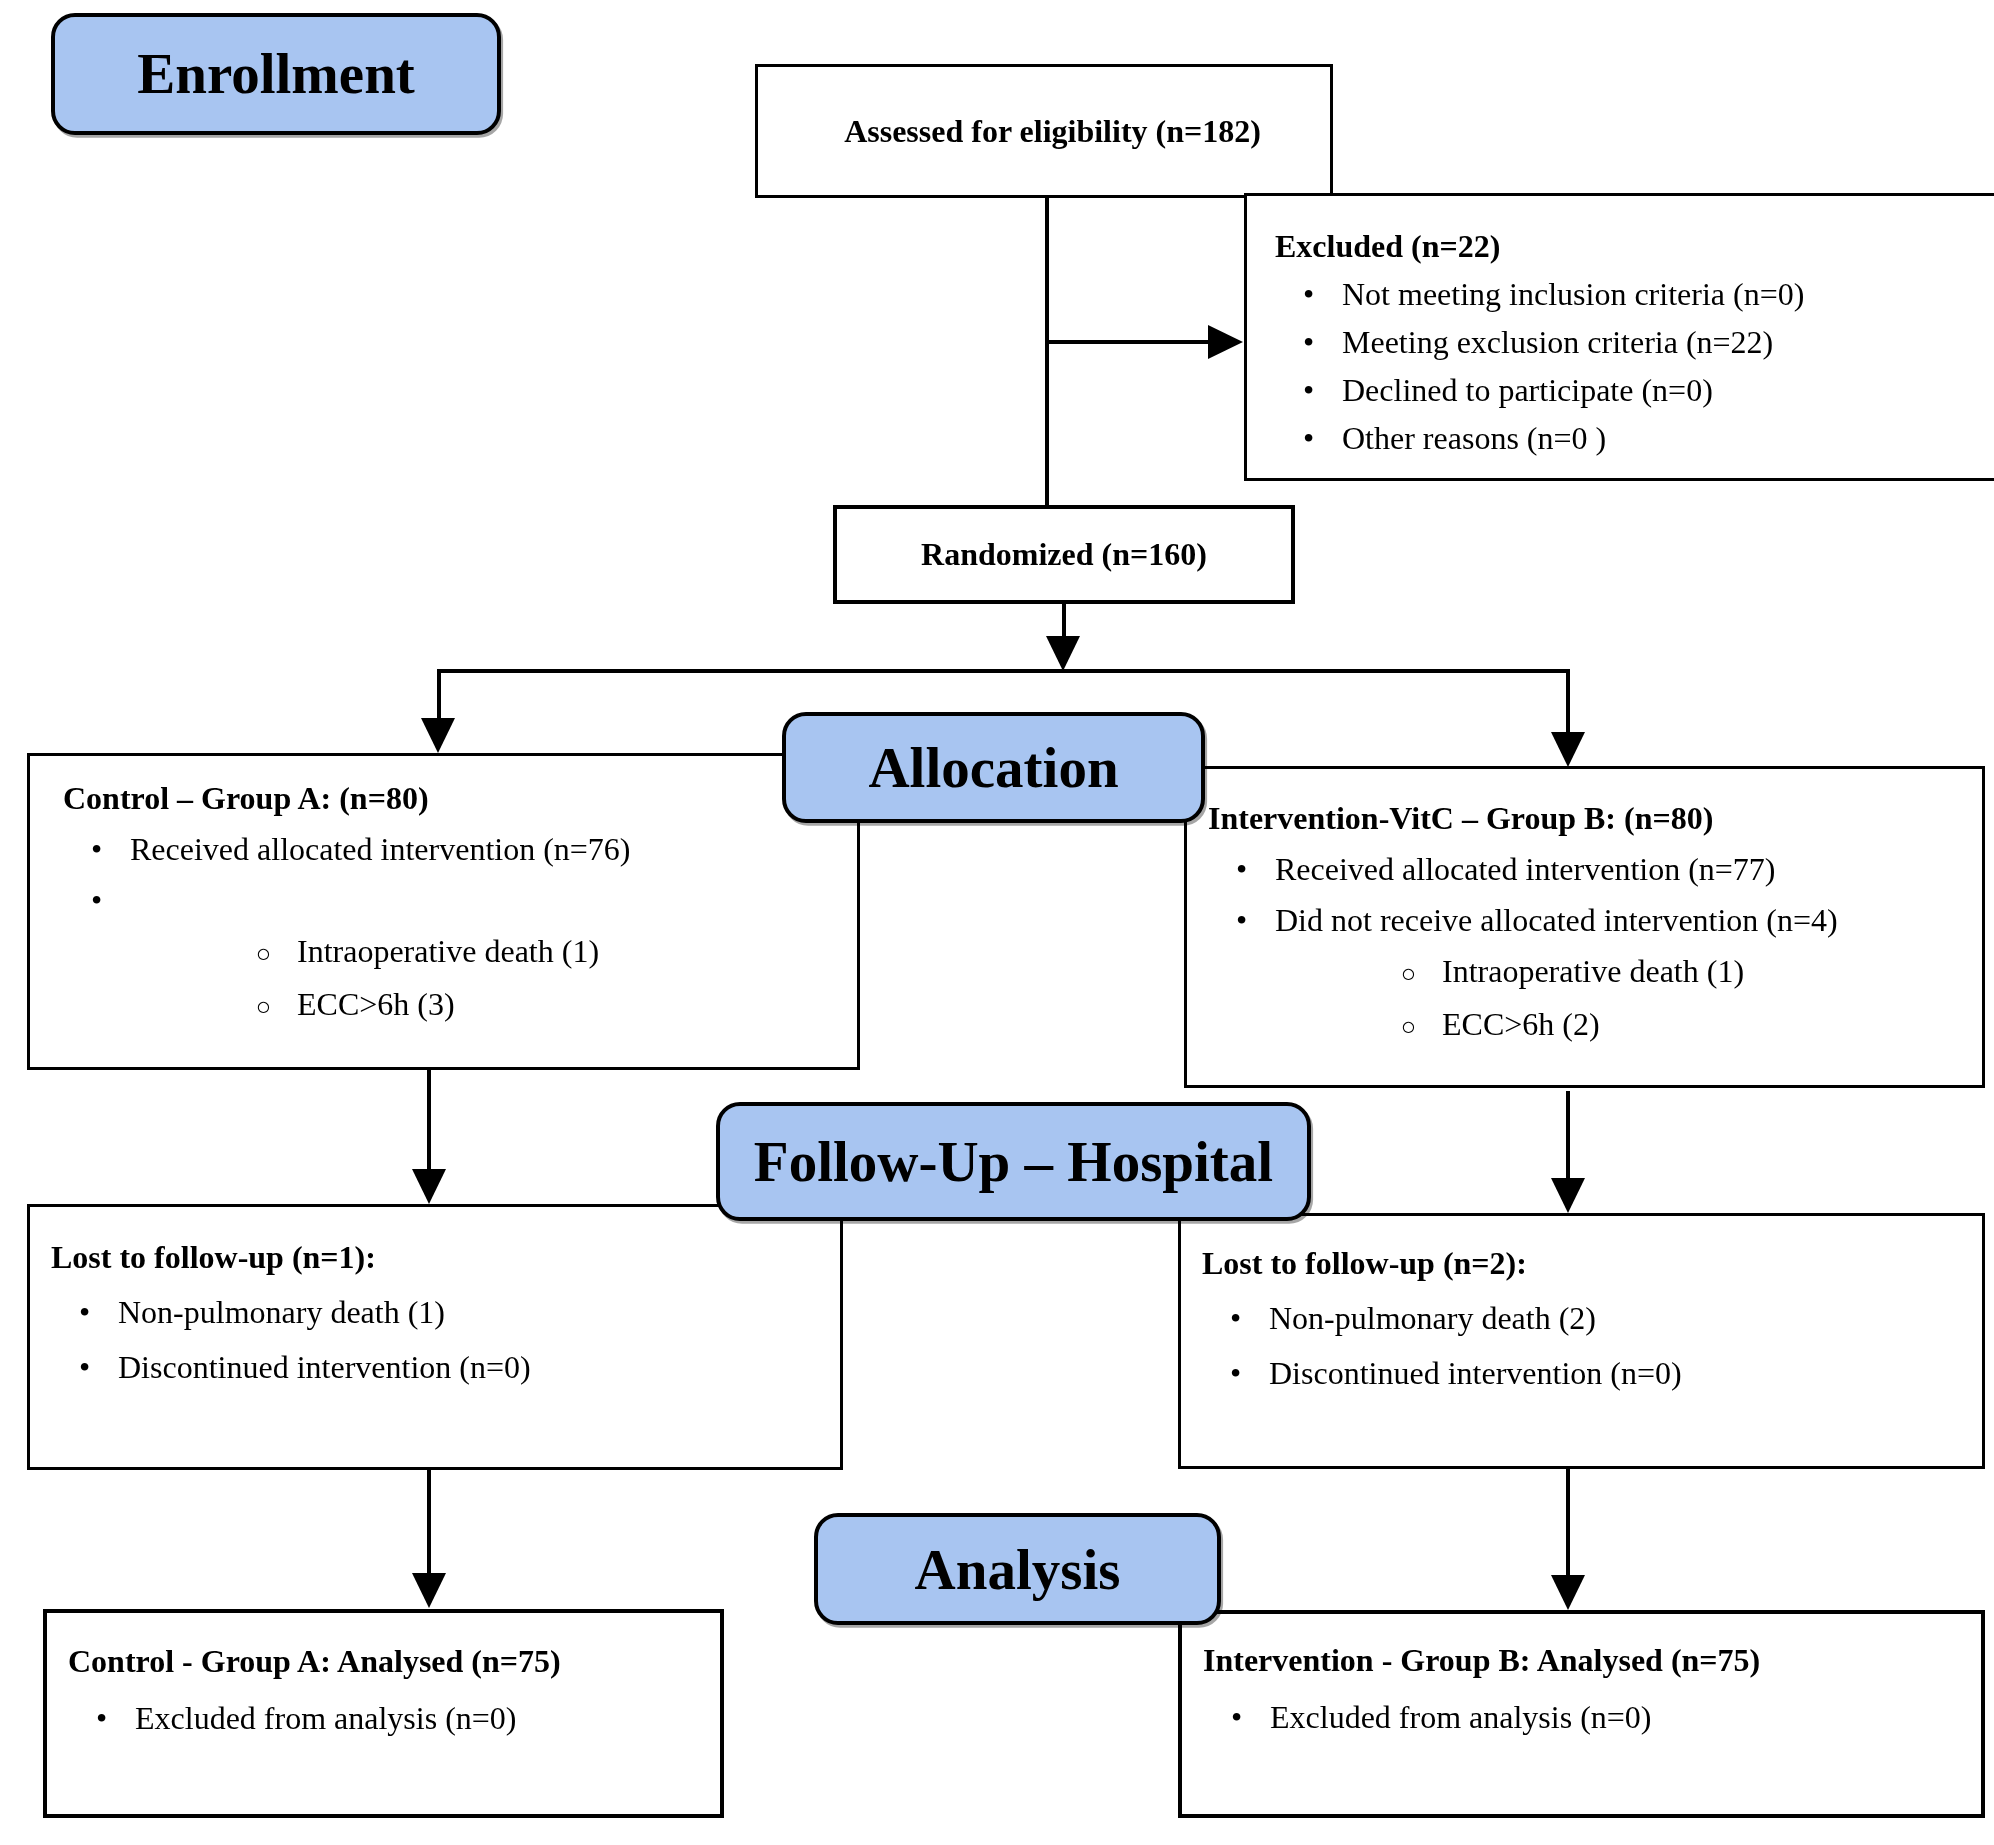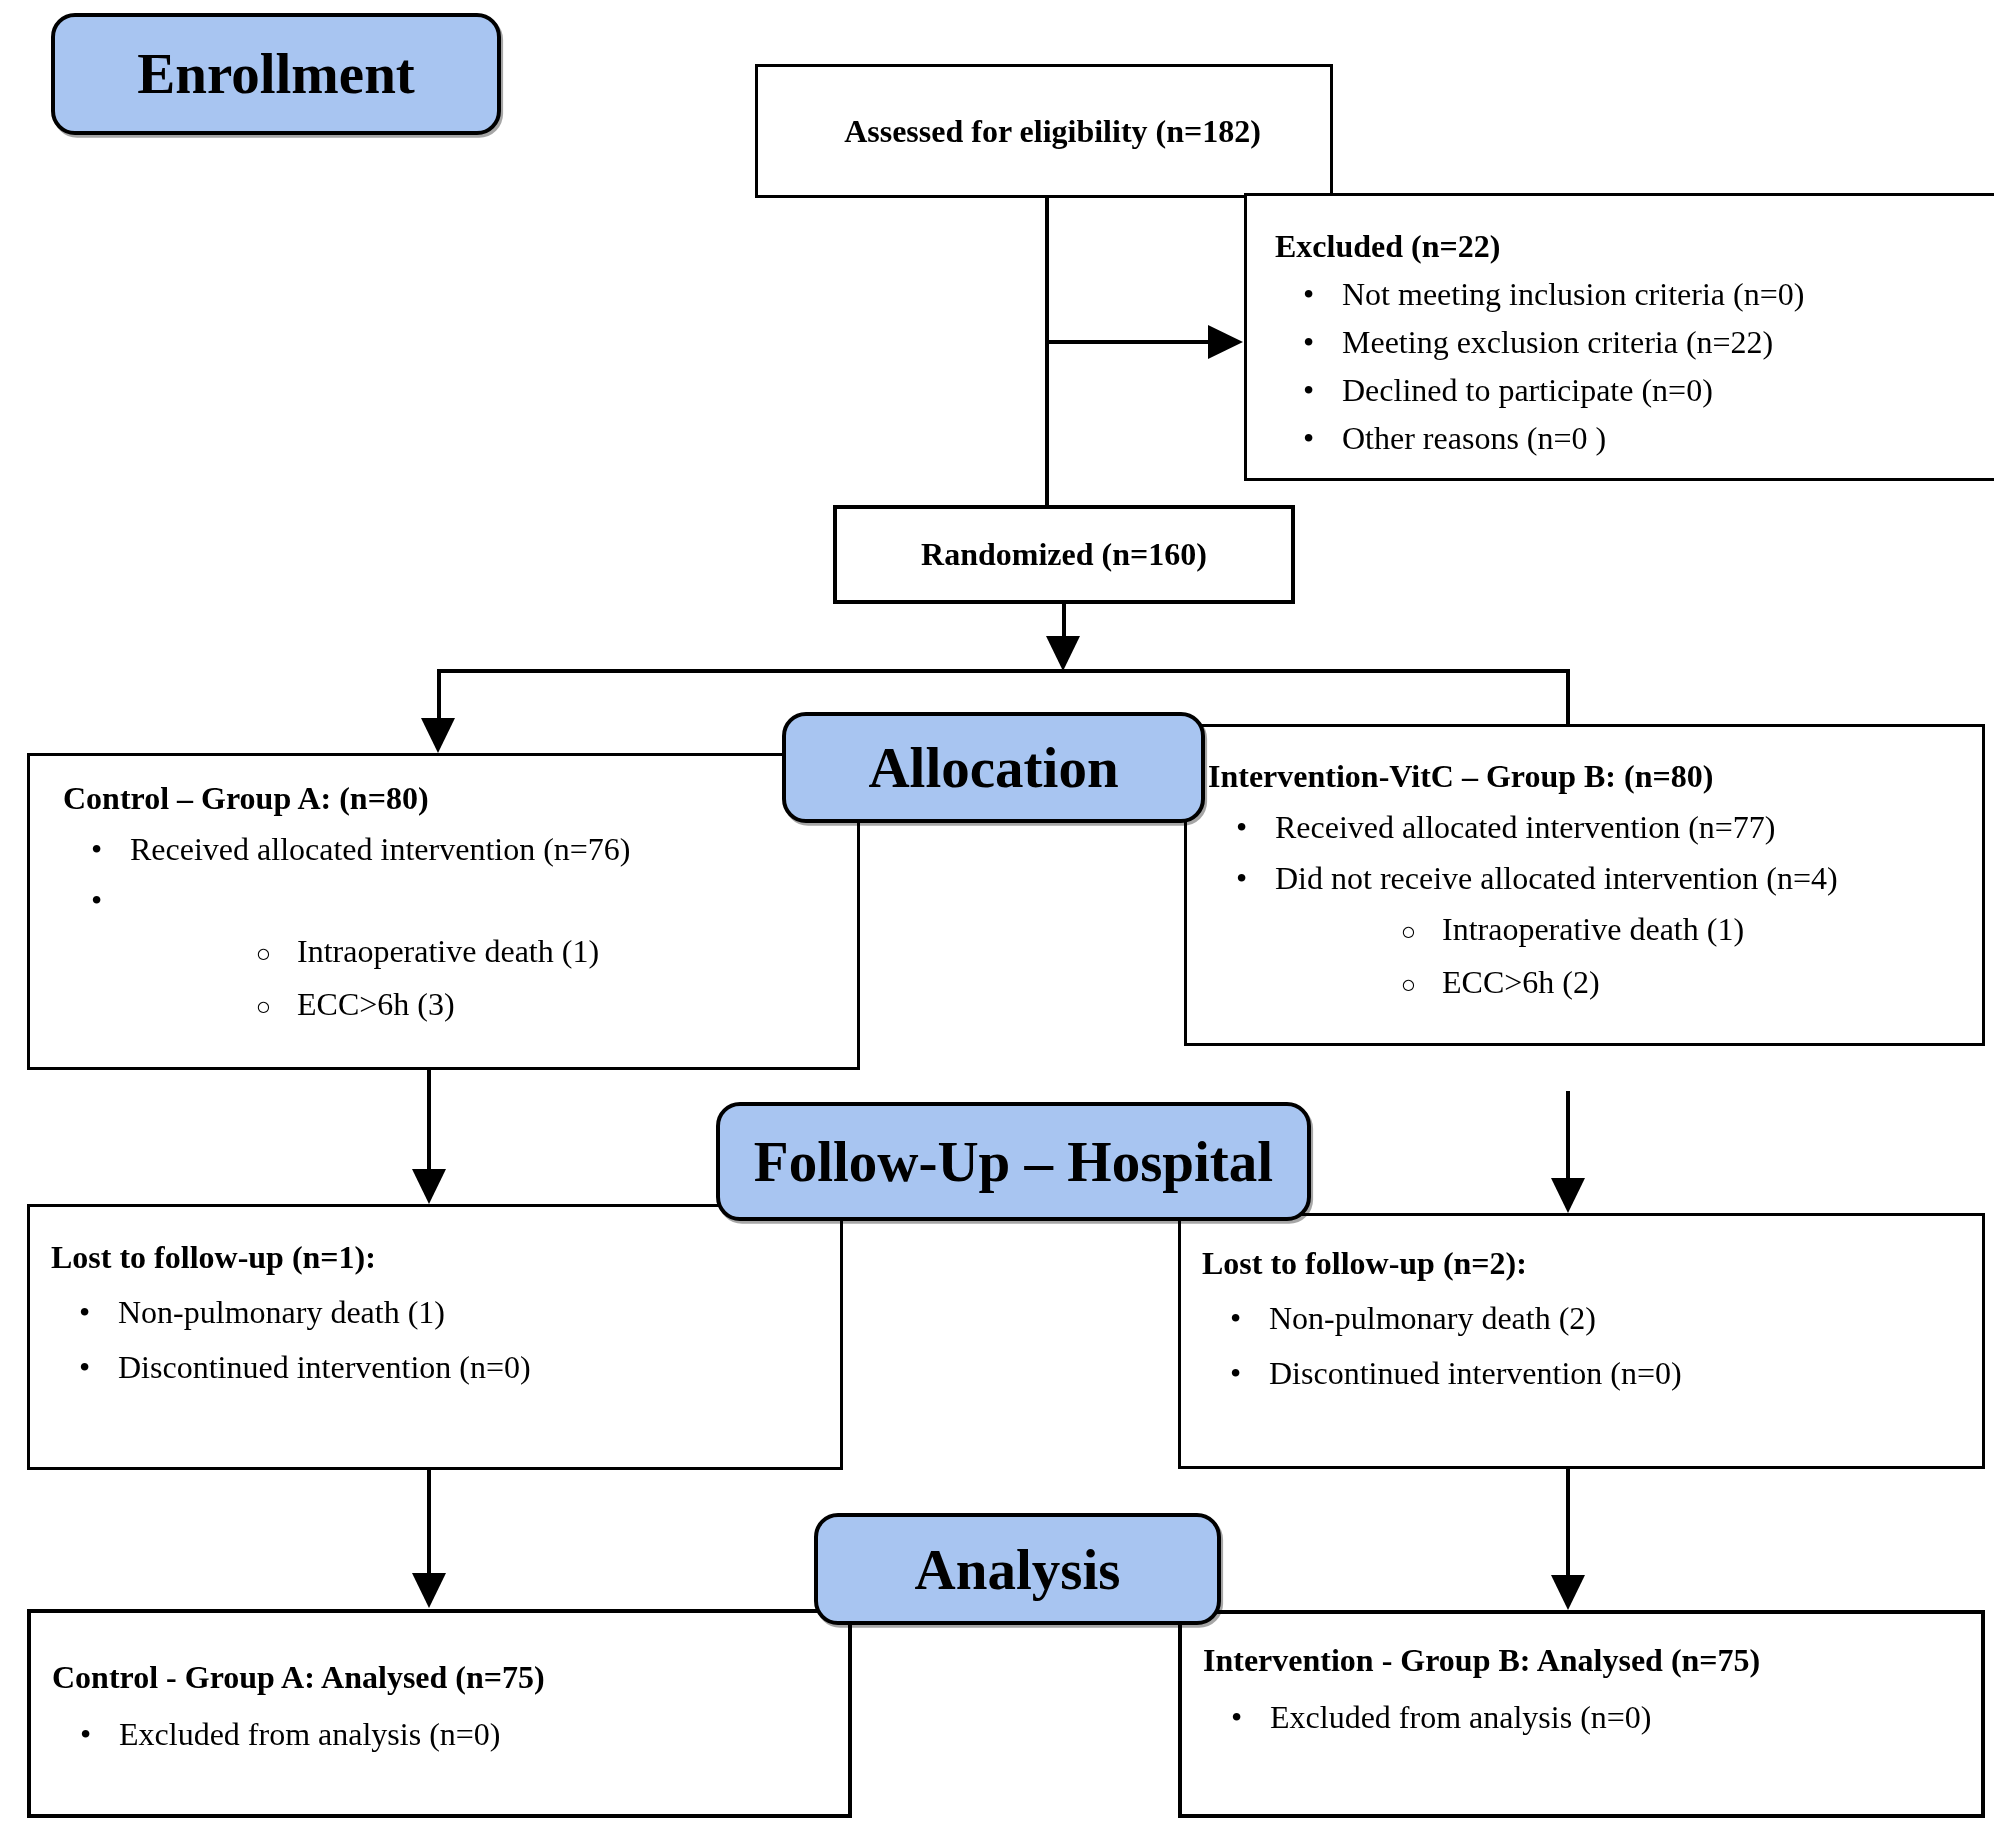--- a/index.html
+++ b/index.html
@@ -131,21 +131,21 @@
     <div class="li l2" style="line-height:51px;">
       <span class="mk">○</span>
       <span>Intraoperative death (1)</span>
     </div>
     <div class="li l2" style="line-height:51px;">
       <span class="mk">○</span>
       <span>ECC&gt;6h (3)</span>
     </div>
   </div>
 
-  <div class="wbox" style="left:1184px;top:724px;width:801px;height:322px;padding:24px 7px 0 21px;">
+  <div class="wbox" style="left:1184px;top:766px;width:801px;height:322px;padding:24px 7px 0 21px;">
     <div class="title" style="line-height:51px;">Intervention-VitC – Group B: (n=80)</div>
     <div class="li" style="line-height:51px;">
       <span class="mk">•</span>
       <span>Received allocated intervention (n=77)</span>
     </div>
     <div class="li" style="line-height:51px;">
       <span class="mk">•</span>
       <span>Did not receive allocated intervention (n=4)</span>
     </div>
     <div class="li l2" style="line-height:51px;">
@@ -175,21 +175,21 @@
     <div class="li" style="line-height:55px;">
       <span class="mk">•</span>
       <span>Non-pulmonary death (2)</span>
     </div>
     <div class="li" style="line-height:55px;">
       <span class="mk">•</span>
       <span>Discontinued intervention (n=0)</span>
     </div>
   </div>
 
-  <div class="wbox" style="left:27px;top:1609px;width:825px;height:209px;border-width:4.3px;padding:36px 7px 0 21px;">
+  <div class="wbox" style="left:43px;top:1609px;width:681px;height:209px;border-width:4.3px;padding:20px 7px 0 21px;">
     <div class="title" style="line-height:57px;">Control - Group A: Analysed  (n=75)</div>
     <div class="li" style="line-height:57px;">
       <span class="mk">•</span>
       <span>Excluded from analysis (n=0)</span>
     </div>
   </div>
 
   <div class="wbox" style="left:1178px;top:1610px;width:807px;height:208px;border-width:4.3px;padding:18.4px 7px 0 21px;">
     <div class="title" style="line-height:57px;">Intervention - Group B: Analysed  (n=75)</div>
     <div class="li" style="line-height:57px;">

